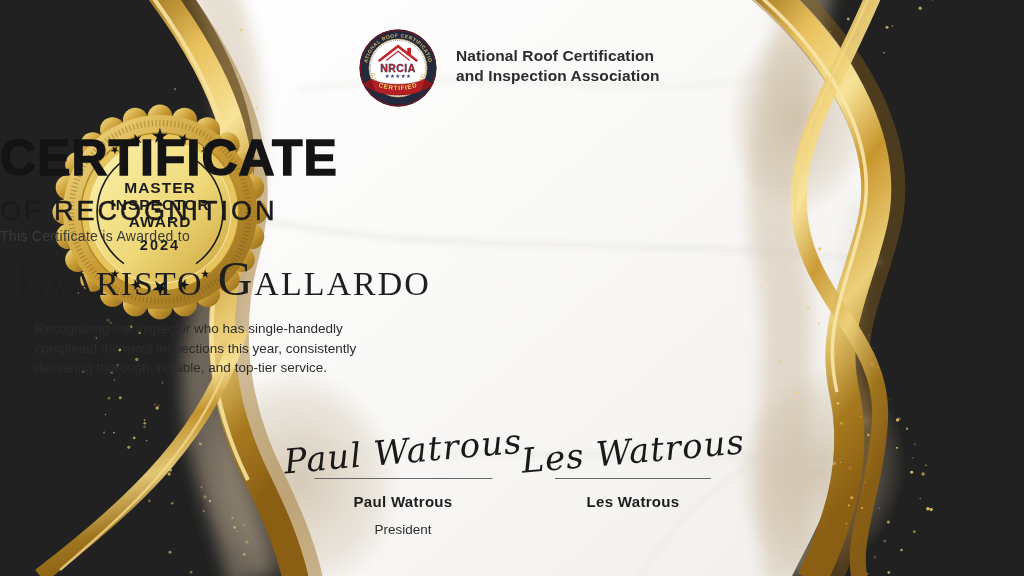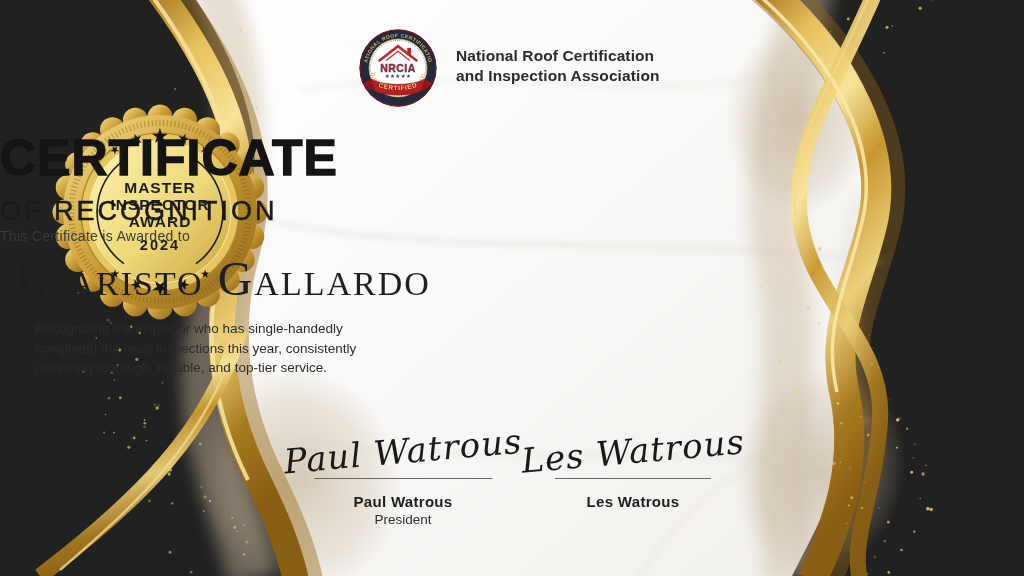--- a/index.html
+++ b/index.html
@@ -45,21 +45,21 @@
   .sig-paul{left:403px;}
   .sig-les{left:633px;}
   .sig-script{
     font-family:"DejaVu Serif",serif;font-style:italic;font-size:34px;color:#191919;
     transform:rotate(-5deg);line-height:46px;white-space:nowrap;letter-spacing:1px;
   }
   .sig-line{height:1px;background:#666;margin:4px auto 0 auto;}
   .sig-line-paul{width:178px;}
   .sig-line-les{width:156px;}
   .sig-name{margin-top:14px;font-size:15px;font-weight:bold;color:#1d1d1d;letter-spacing:.3px;}
-  .sig-role{margin-top:2px;font-size:13.5px;color:#2e2e2e;}
+  .sig-role{margin-top:12px;font-size:13.5px;color:#2e2e2e;}
   
   #award-badge{position:absolute;left:45px;top:97px;}
   .badge-text{font-family:"Liberation Sans",sans-serif;font-weight:bold;fill:#1c1c1c;}
   .star{font-family:"DejaVu Sans",sans-serif;fill:#141414;}
   .logo-ring-text{font-family:"Liberation Sans",sans-serif;font-weight:bold;fill:#d8b765;letter-spacing:.6px;}
 </style>
 </head>
 <body>
 
 <div class="stage">

